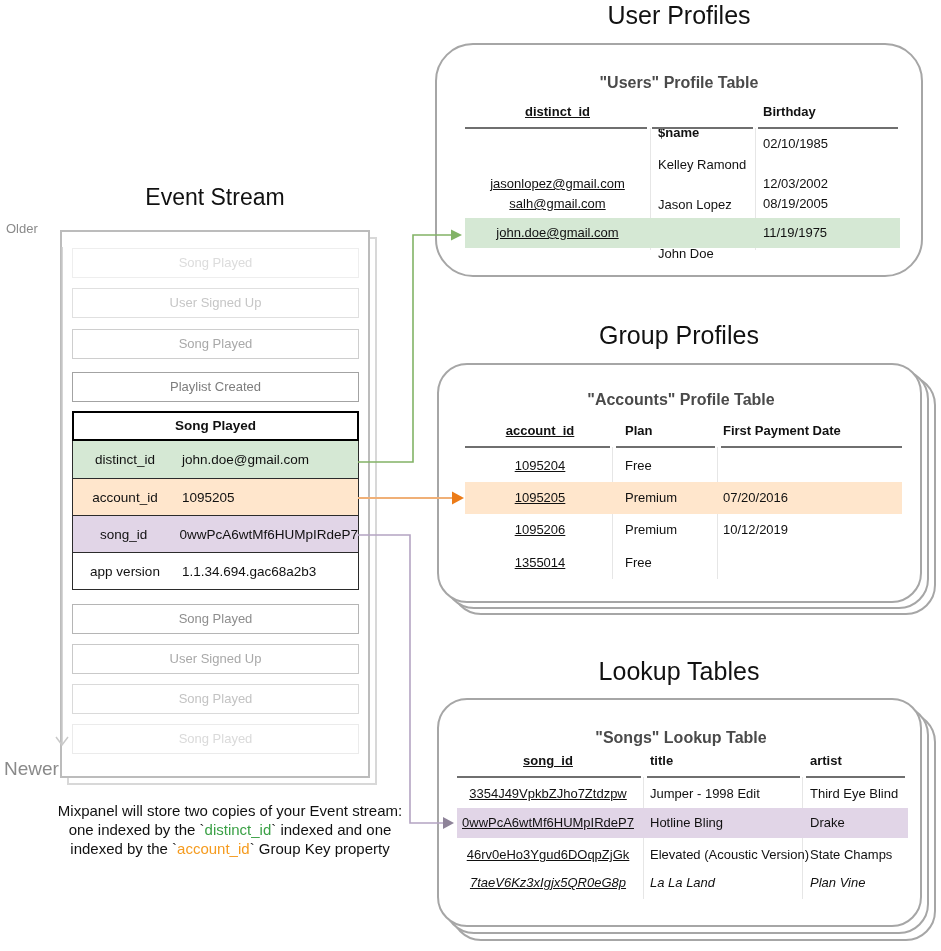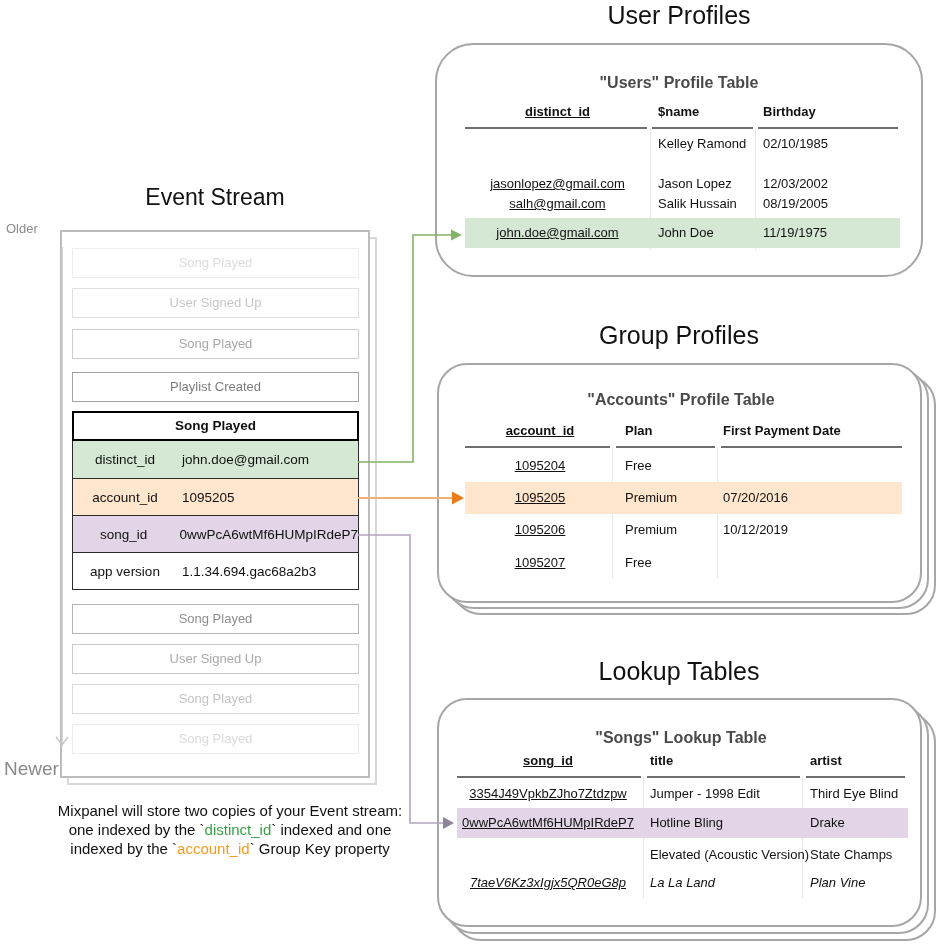--- a/index.html
+++ b/index.html
@@ -58,21 +58,21 @@
   .u { text-decoration:underline; }
   .sep { position:absolute; height:0; border-top:2px solid #6f6f6f; }
   .vdiv { position:absolute; width:0; border-left:1px solid #e6e6e6; }
   
   .up-head { left:465px; top:101px; width:435px; }
   .up-r0 { left:465px; top:129px; width:435px; }
   .up-r1 { left:465px; top:169px; width:435px; }
   .up-r2 { left:465px; top:189px; width:435px; }
   .up-r3 { left:465px; top:218px; width:435px; }
   .up-c1 { left:0; width:185px; text-align:center; }
-  .up-c2 { left:193px; } .up-c3 { left:298px; }
+  .up-c2 { left:193px;margin-top:21px; } .up-c3 { left:298px; }
   .up-sep1 { left:465px; top:127px; width:182px; } .up-sep2 { left:652px; top:127px; width:101px; } .up-sep3 { left:758px; top:127px; width:140px; }
   .up-v1 { left:650px; top:128px; height:122px; } .up-v2 { left:755px; top:128px; height:122px; }
   
   .gp-head { left:465px; top:420px; width:437px; }
   .gp-r0 { left:465px; top:450px; width:437px; height:32px; line-height:32px; }
   .gp-r1 { left:465px; top:482px; width:437px; height:32px; line-height:32px; }
   .gp-r2 { left:465px; top:514px; width:437px; height:32px; line-height:32px; }
   .gp-r3 { left:465px; top:547px; width:437px; height:32px; line-height:32px; }
   .gp-c1 { left:0; width:150px; text-align:center; }
   .gp-c2 { left:160px; } .gp-c3 { left:258px; }
@@ -196,21 +196,21 @@
     <span class="cell gp-c1 u">1095205</span>
     <span class="cell gp-c2">Premium</span>
     <span class="cell gp-c3">07/20/2016</span>
   </div>
   <div class="t-row gp-r2">
     <span class="cell gp-c1 u">1095206</span>
     <span class="cell gp-c2">Premium</span>
     <span class="cell gp-c3">10/12/2019</span>
   </div>
   <div class="t-row gp-r3">
-    <span class="cell gp-c1 u">1095207</span>
+    <span class="cell gp-c1 u">1355014</span>
     <span class="cell gp-c2">Free</span>
     <span class="cell gp-c3"></span>
   </div>
 
   <div class="section-title st-lt">Lookup Tables</div>
   <div class="card lt-s2"></div>
   <div class="card lt-s1"></div>
   <div class="card lt-card"></div>
   <div class="table-title tt-lt">"Songs" Lookup Table</div>
   <div class="t-head lt-head">
@@ -227,20 +227,21 @@
     <span class="cell lt-c1 u">3354J49VpkbZJho7Ztdzpw</span>
     <span class="cell lt-c2">Jumper - 1998 Edit</span>
     <span class="cell lt-c3">Third Eye Blind</span>
   </div>
   <div class="t-row lt-r1 bg-purple">
     <span class="cell lt-c1 u">0wwPcA6wtMf6HUMpIRdeP7</span>
     <span class="cell lt-c2">Hotline Bling</span>
     <span class="cell lt-c3">Drake</span>
   </div>
   <div class="t-row lt-r2">
+    <span class="cell lt-c1 u">46rv0eHo3Ygud6DOqpZjGk</span>
     <span class="cell lt-c2">Elevated (Acoustic Version)</span>
     <span class="cell lt-c3">State Champs</span>
   </div>
   <div class="t-row lt-r3">
     <span class="cell lt-c1 u">7taeV6Kz3xIgjx5QR0eG8p</span>
     <span class="cell lt-c2">La La Land</span>
     <span class="cell lt-c3">Plan Vine</span>
   </div>
 
   <svg class="overlay" width="941" height="951" viewBox="0 0 941 951" xmlns="http://www.w3.org/2000/svg">

